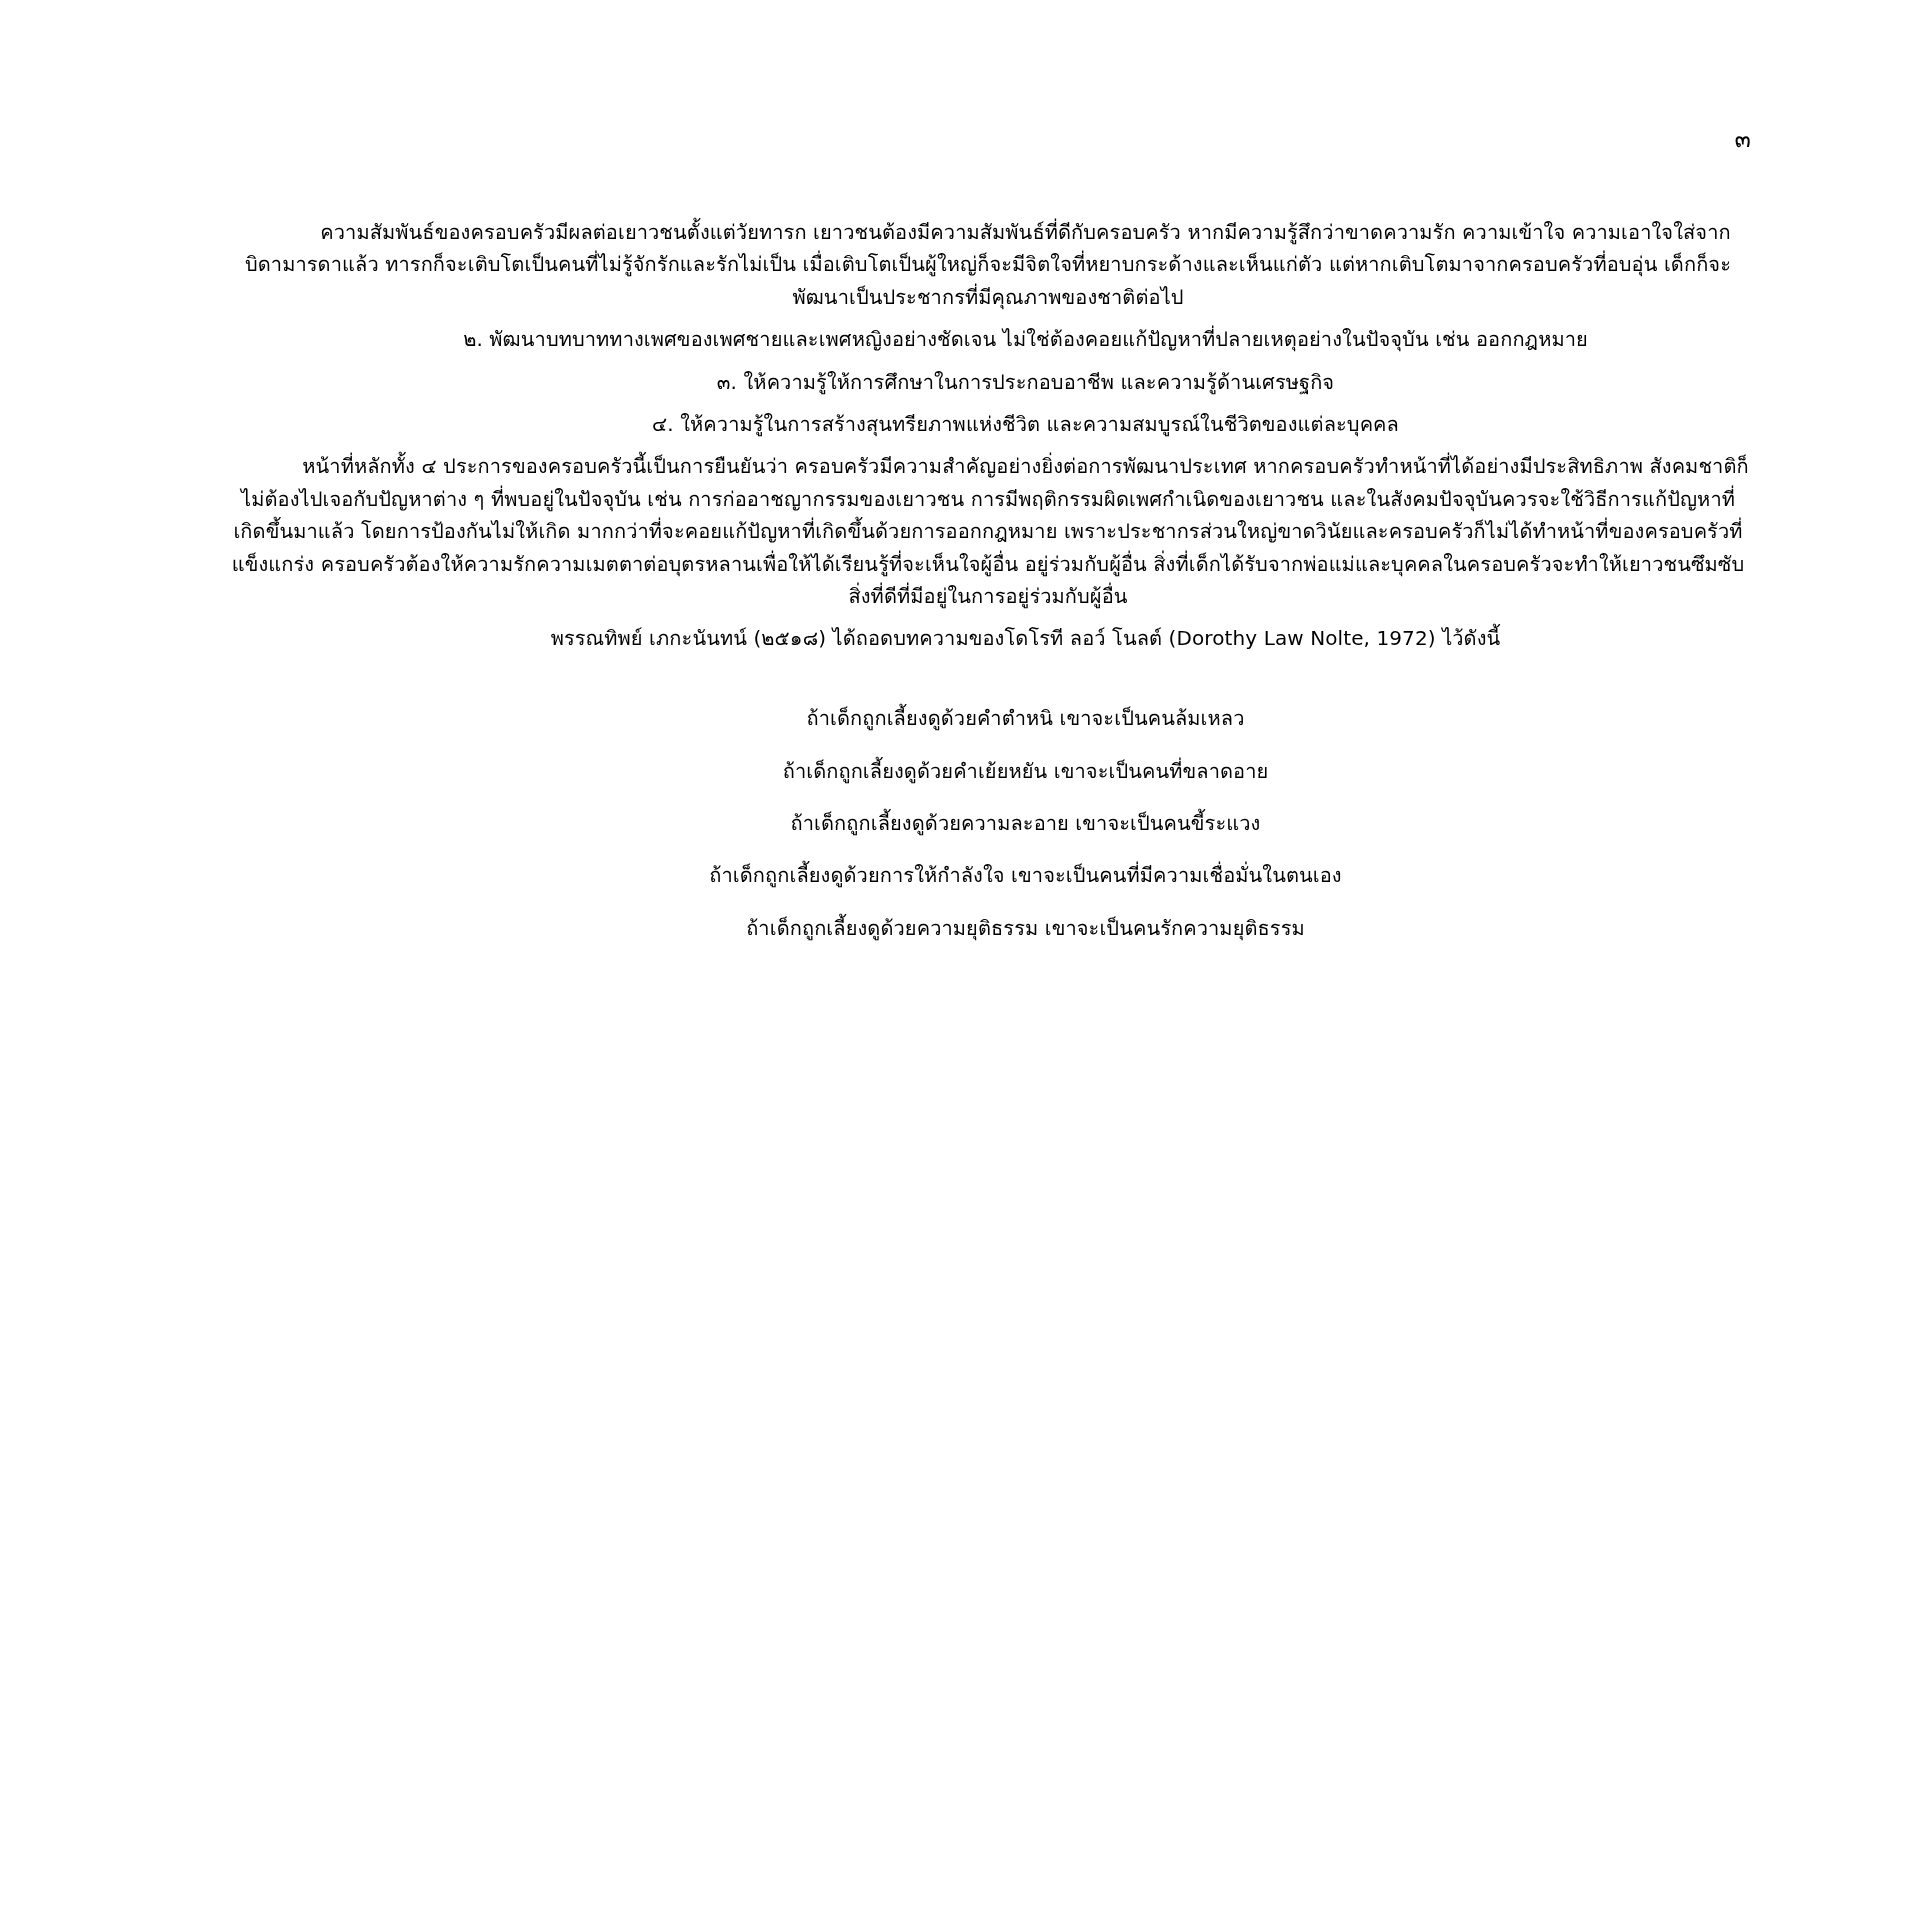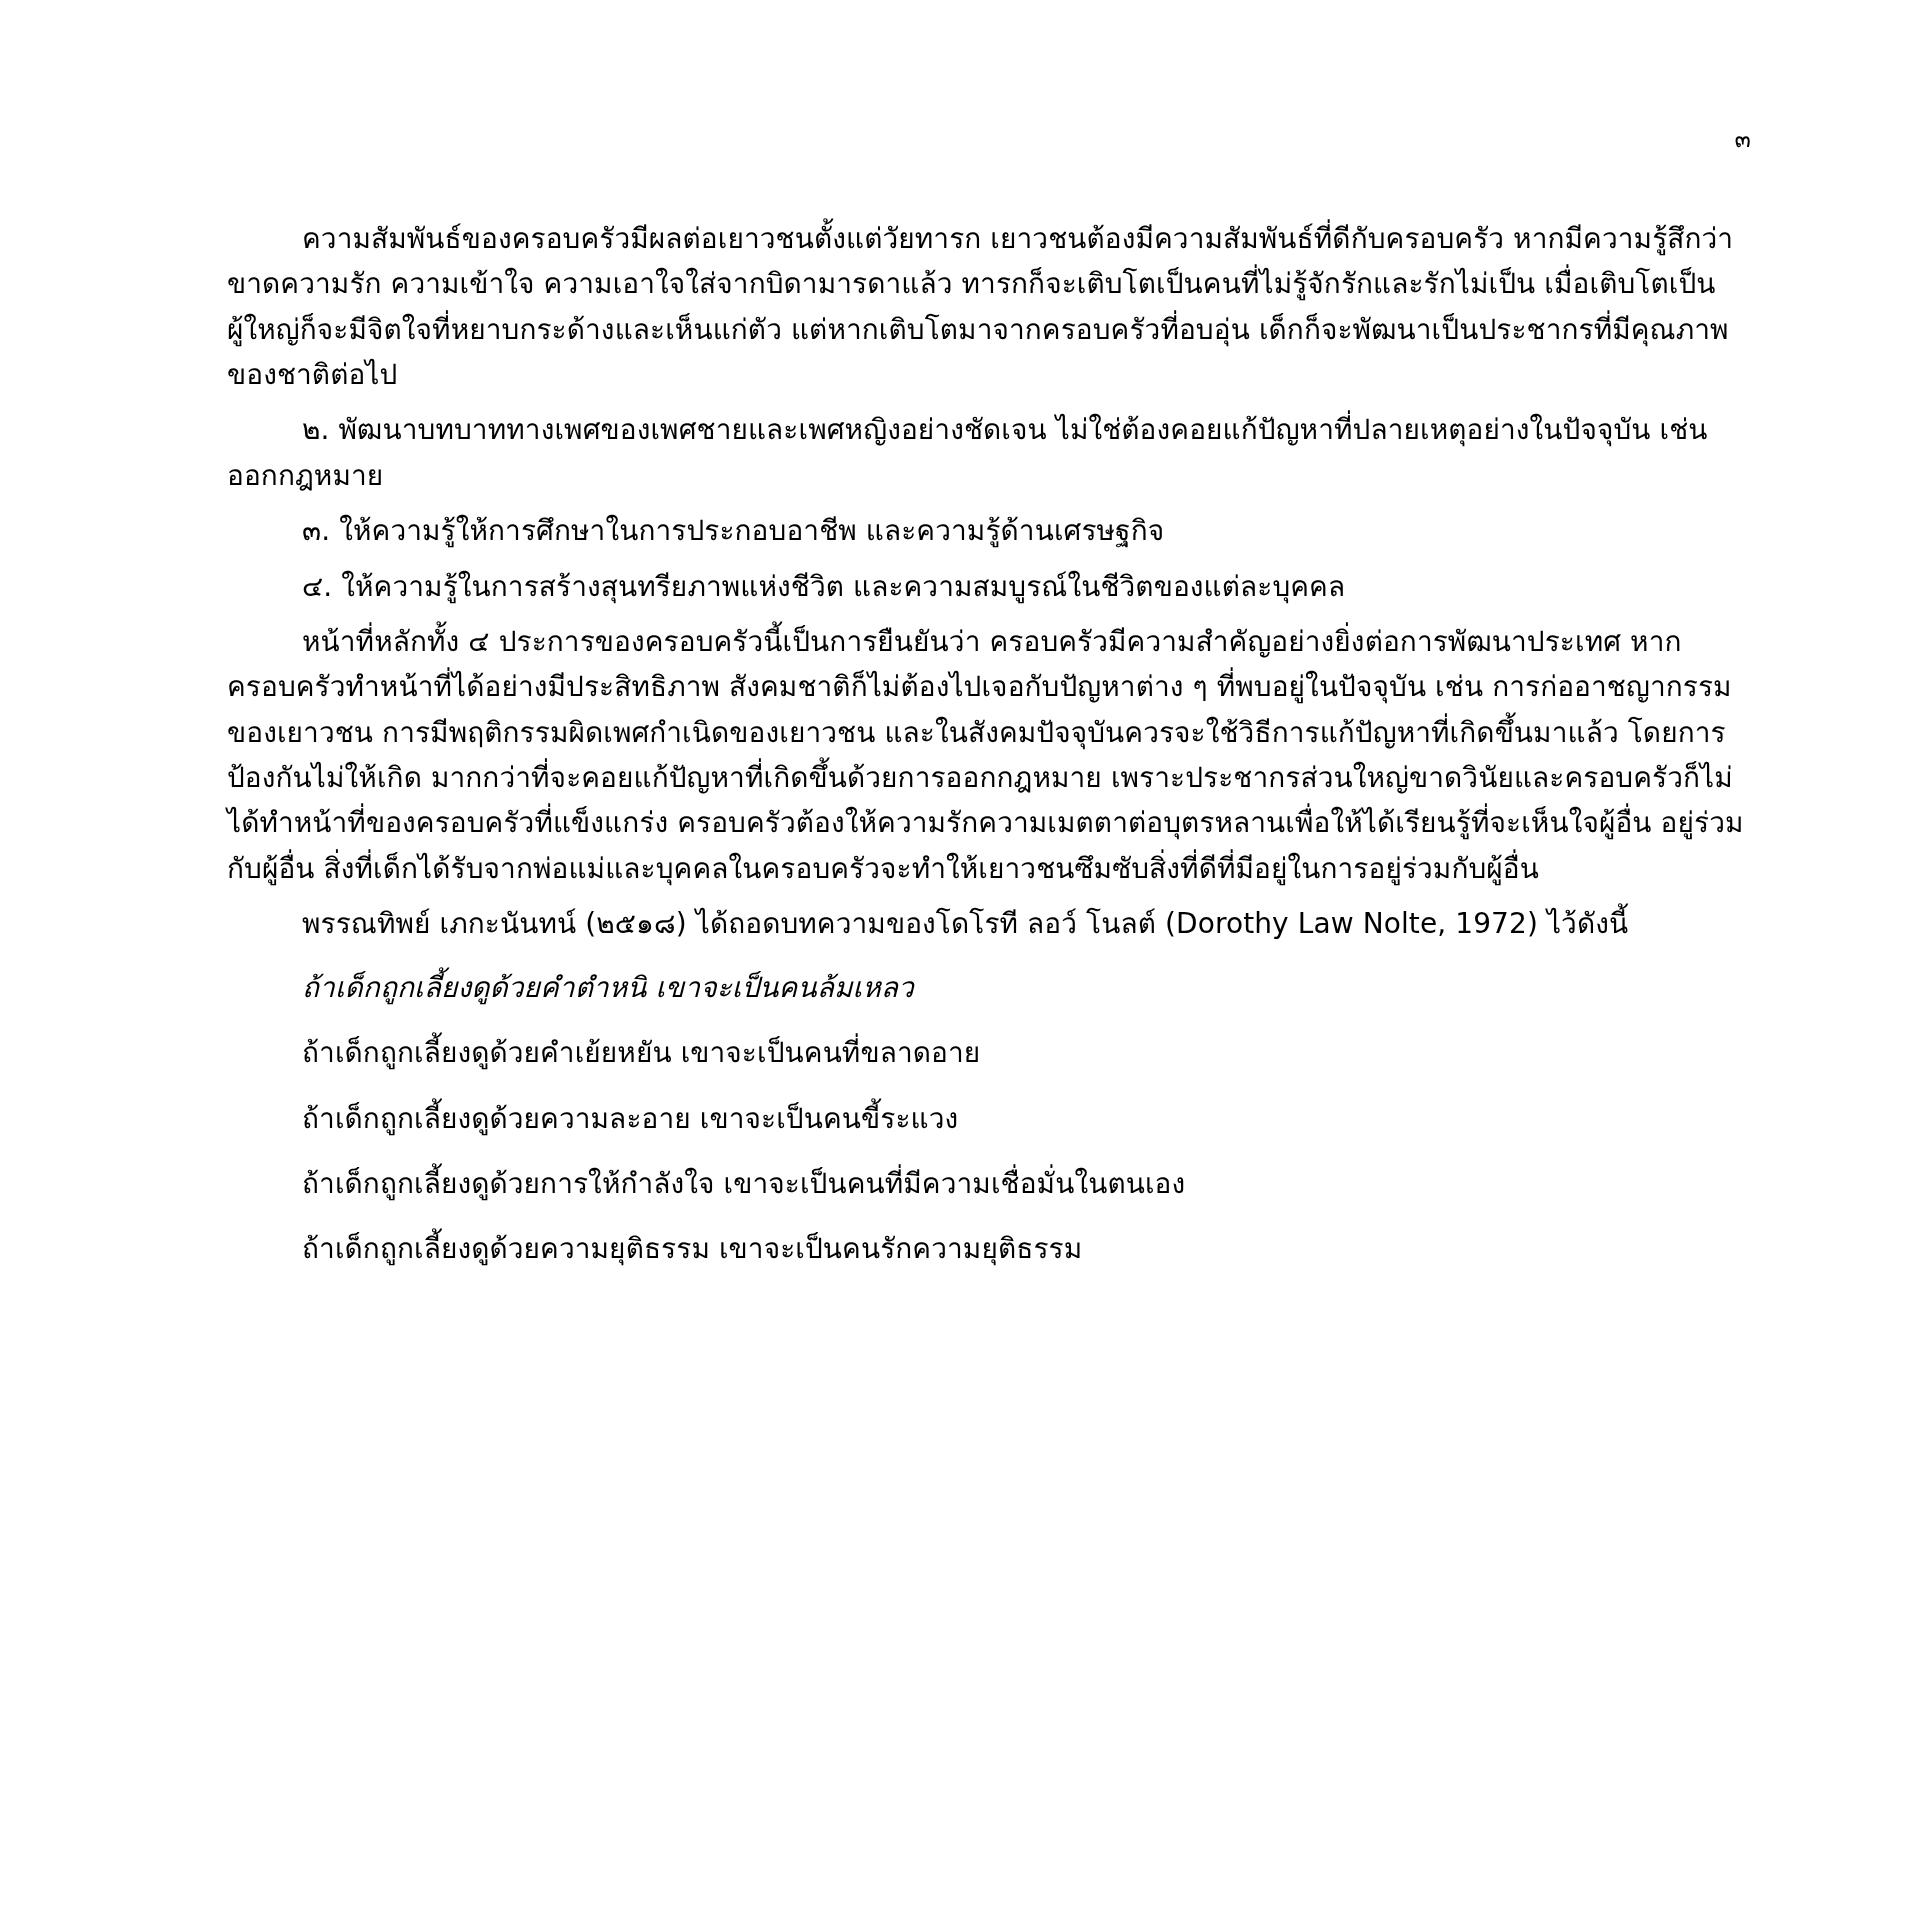--- a/index.html
+++ b/index.html
@@ -32,23 +32,23 @@
     text-align: right;
   }
   .content {
     position: absolute;
     top: 216px;
     left: 227px;
     width: 1522px;
   }
   p {
     margin: 0 0 0 0;
-    font-size: 28px;
+    font-size: 20px;
     line-height: 1.62;
-    text-align: left;
+    text-align: center;
     letter-spacing: 0.1px;
   }
   .indent {
     text-indent: 75px;
   }
   .para-block {
     margin-bottom: 10px;
   }
   .item {
     text-indent: 75px;
@@ -56,22 +56,21 @@
   }
   .item-wrap {
     text-indent: 75px;
     margin-bottom: 10px;
   }
   .verse {
     text-indent: 75px;
     margin-bottom: 20px;
   }
   .verse-first {
-    margin-top: 0;
-    font-style: italic;
+    margin-top: 29px;
   }
   .spacer-small { height: 8.5px; }
 </style>
 </head>
 <body>
 
 <div class="page">
 
   <div class="page-number">๓</div>
 

